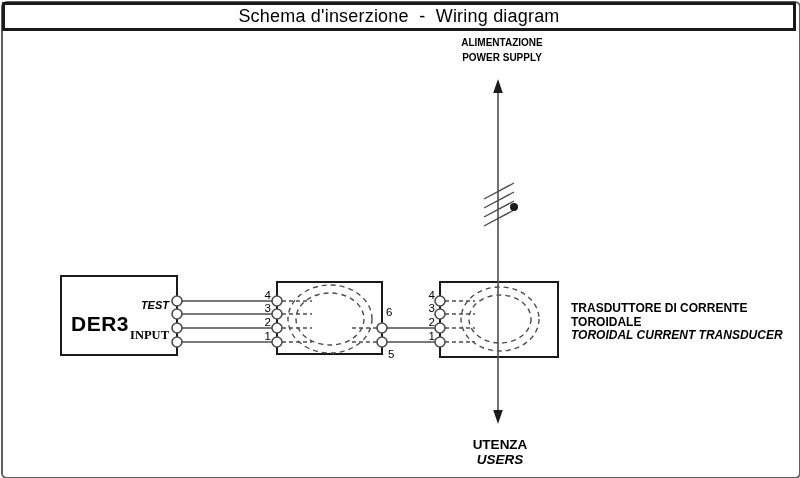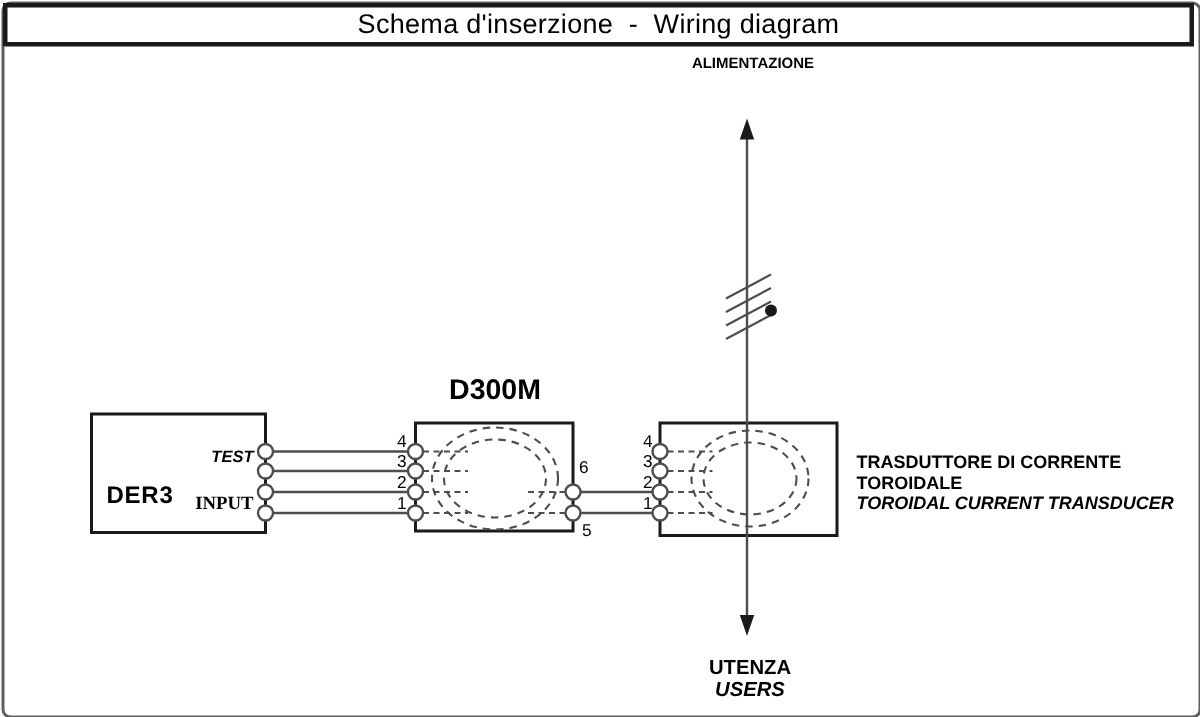--- a/index.html
+++ b/index.html
@@ -20,21 +20,21 @@
   .title-bar .title{font-size:18px;font-weight:normal;letter-spacing:.2px;white-space:pre;}
   .diagram-svg{position:absolute;left:0;top:0;}
   .lbl{position:absolute;line-height:1.15;}
   .center{text-align:center;}
   .right{text-align:right;}
   .b{font-weight:bold;}
   .i{font-style:italic;}
   .txt-power{left:402px;top:35px;width:200px;font-size:10px;line-height:15px;}
   .txt-users{left:400px;top:437px;width:200px;font-size:13.5px;line-height:15px;}
   .txt-d300m{left:267px;top:250px;width:126px;font-size:19px;}
-  .txt-der3{left:71px;top:322px;font-size:16px;letter-spacing:.5px;}
+  .txt-der3{left:71px;top:312px;font-size:21px;letter-spacing:.5px;}
   .txt-test{left:99px;top:299px;width:70px;font-size:11px;font-style:italic;}
   .txt-input{left:99px;top:328px;width:70px;font-size:12.5px;font-family:Liberation Serif, serif;}
   .num{font-size:11.5px;}
   .numL{left:231px;width:40px;}
   .numR{left:395px;width:40px;}
   .txt-transducer{left:571px;top:302px;width:226px;font-size:12px;line-height:13.5px;}
 </style>
 </head>
 <body>
 
@@ -110,23 +110,23 @@
       <circle cx="382" cy="342" r="5"></circle>
       <circle cx="440" cy="301" r="5"></circle>
       <circle cx="440" cy="314" r="5"></circle>
       <circle cx="440" cy="328" r="5"></circle>
       <circle cx="440" cy="342" r="5"></circle>
     </g>
   </svg>
 
   <div class="lbl txt-power center">
     <div class="b">ALIMENTAZIONE</div>
+    <div class="b">POWER SUPPLY</div>
   </div>
 
-  <div class="lbl txt-d300m center b">D300M</div>
 
   <div class="lbl txt-der3 b">DER3</div>
   <div class="lbl txt-test right b">TEST</div>
   <div class="lbl txt-input right b">INPUT</div>
 
   <div class="lbl num numL right" style="top:289px">4</div>
   <div class="lbl num numL right" style="top:302px">3</div>
   <div class="lbl num numL right" style="top:316px">2</div>
   <div class="lbl num numL right" style="top:330px">1</div>
 

